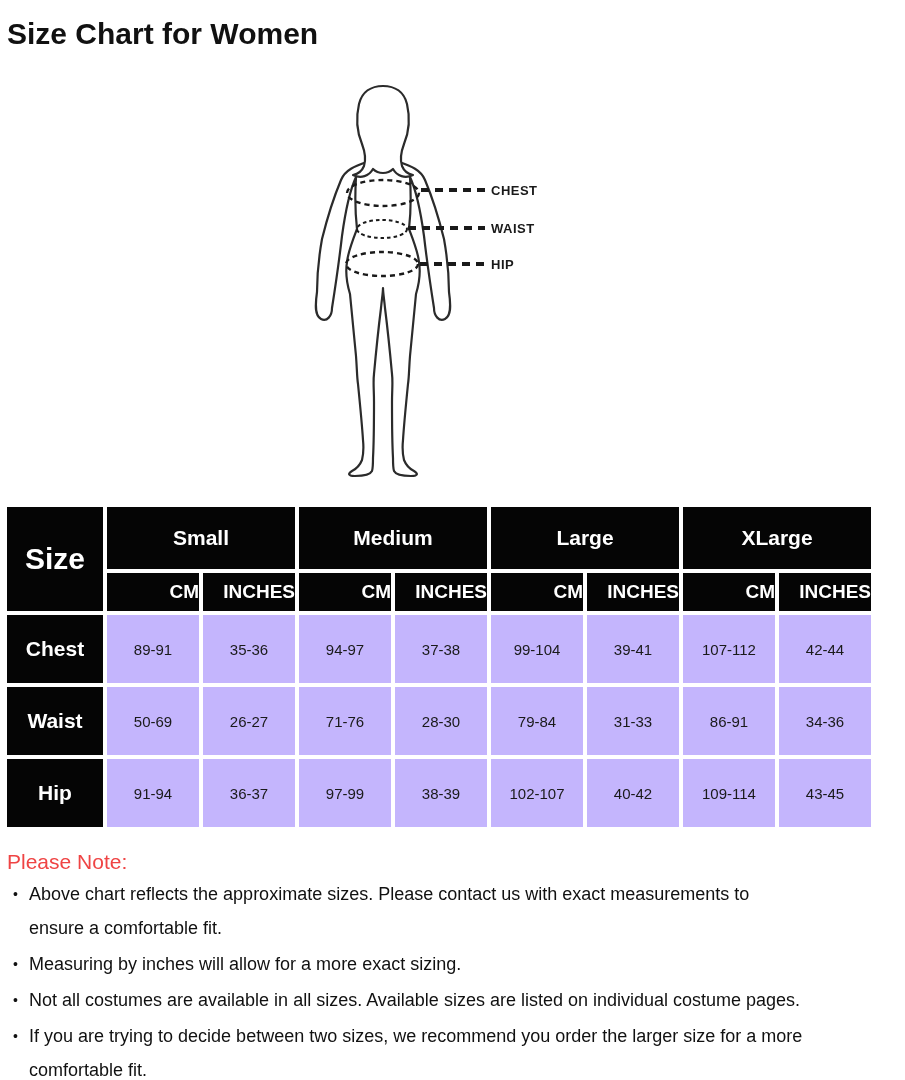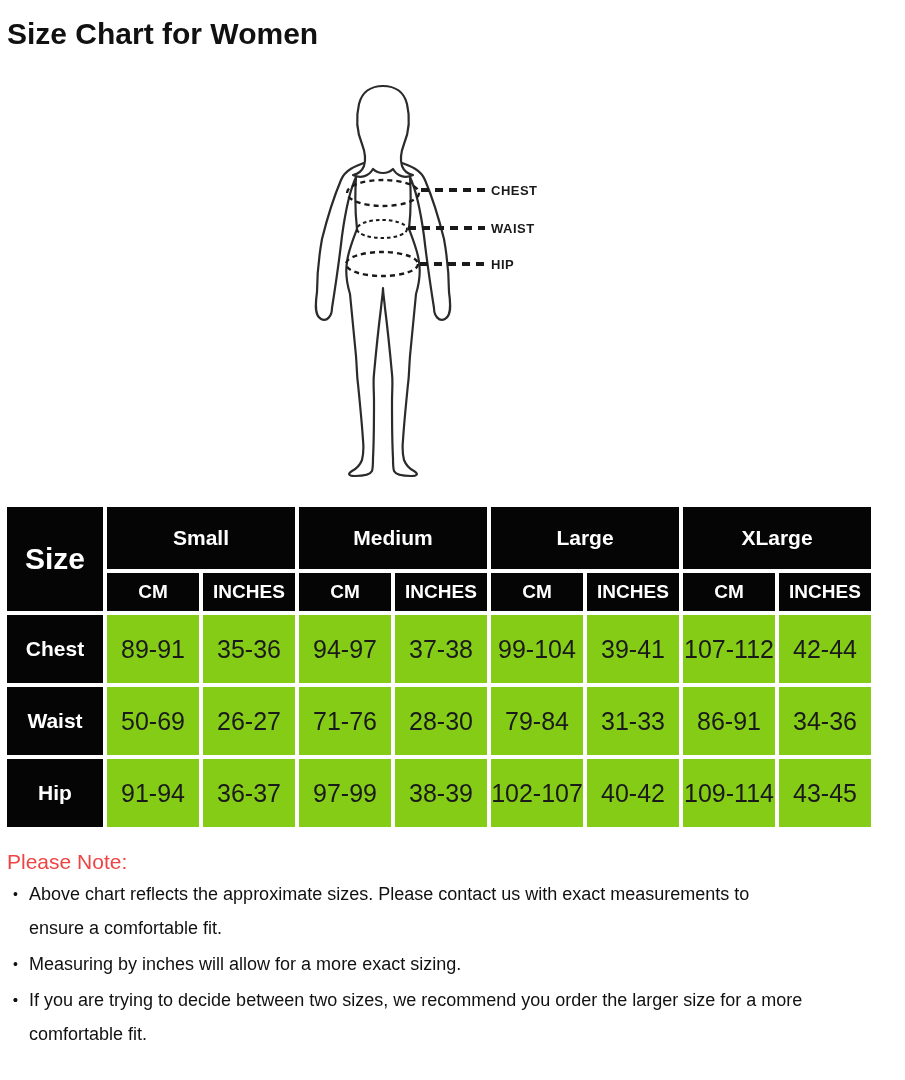--- a/index.html
+++ b/index.html
@@ -51,26 +51,26 @@
     vertical-align: middle;
     padding: 0;
   }
   .size-table .hdr {
     background: #050505;
     color: #ffffff;
     font-weight: bold;
   }
   .size-table .corner   { font-size: 30px; width: 96px; margin-top: 34px; }
   .size-table .grp      { font-size: 21px; height: 62px; }
-  .size-table .unit     { font-size: 19px; height: 38px; width: 92px; }
+  .size-table .unit     { font-size: 19px; height: 38px; width: 92px; text-align: right; }
   .size-table .rowlabel { font-size: 21px; width: 96px; }
   .size-table td.val {
-    background: #84cc16;
+    background: #c4b5fd;
     color: #1a1a1a;
-    font-size: 25px;
+    font-size: 15px;
     height: 68px;
     width: 92px;
   }
 
   
   .notes { margin-top: 18px; width: 868px; }
   .notes-heading {
     font-size: 21px;
     line-height: 26px;
     color: #ef4444;
@@ -238,20 +238,21 @@
       <span class="bullet">•</span>
       <span class="note-text">Above chart reflects the approximate sizes. Please contact us with exact measurements to
 ensure a comfortable fit.</span>
     </div>
     <div class="note-item">
       <span class="bullet">•</span>
       <span class="note-text">Measuring by inches will allow for a more exact sizing.</span>
     </div>
     <div class="note-item">
       <span class="bullet">•</span>
+      <span class="note-text">Not all costumes are available in all sizes. Available sizes are listed on individual costume pages.</span>
     </div>
     <div class="note-item">
       <span class="bullet">•</span>
       <span class="note-text">If you are trying to decide between two sizes, we recommend you order the larger size for a more
 comfortable fit.</span>
     </div>
   </div>
 
 </div>
 

